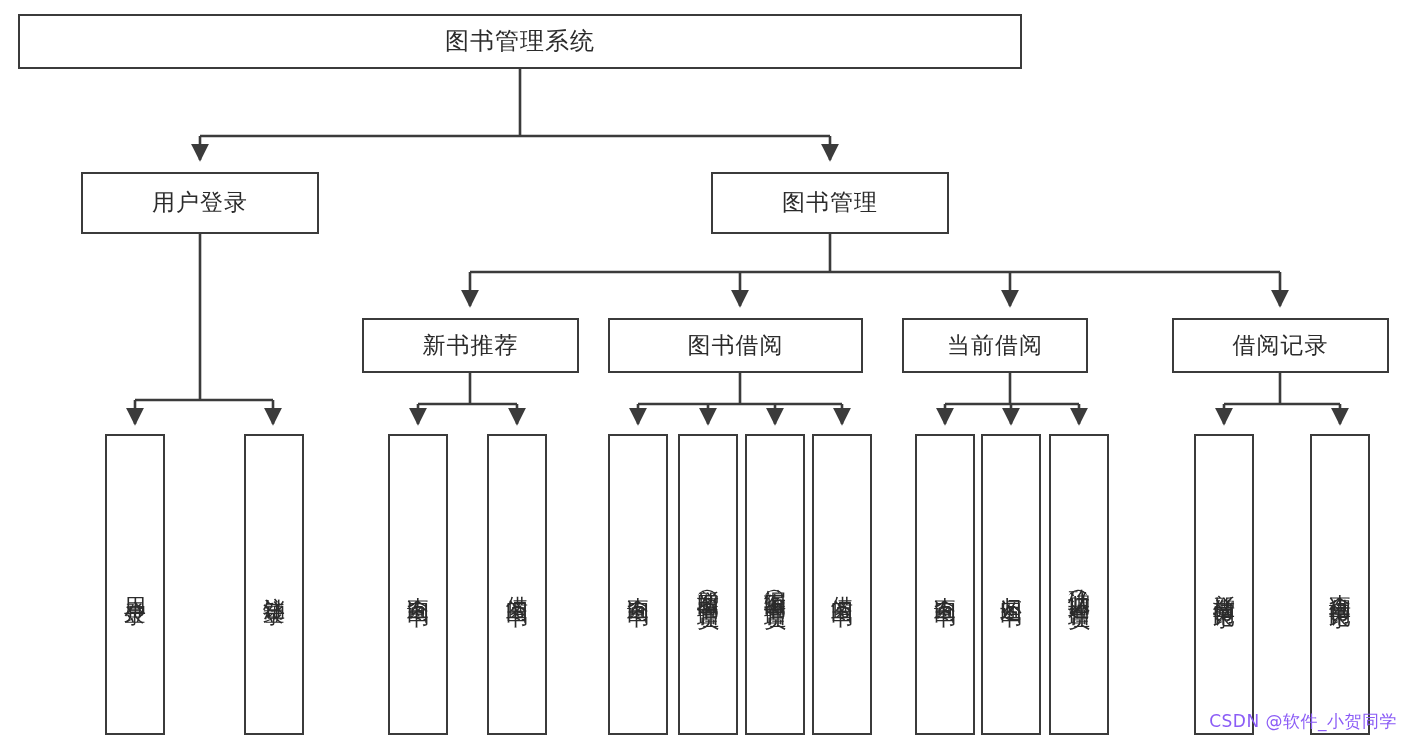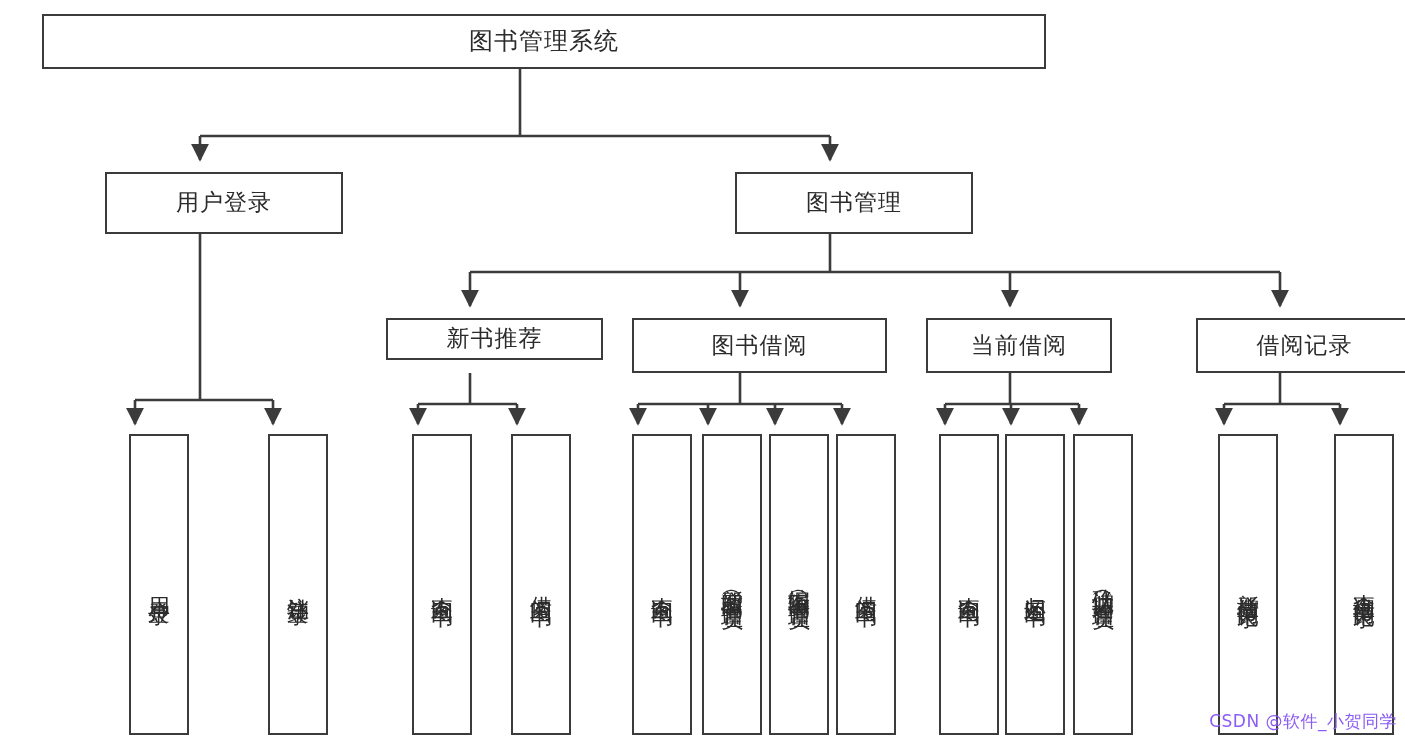--- a/index.html
+++ b/index.html
@@ -20,21 +20,20 @@
   .node {
     position: absolute;
     box-sizing: border-box;
     border: 2.5px solid #3b3b3b;
     background: #ffffff;
     display: flex;
     align-items: center;
     justify-content: center;
     color: #2b2b2b;
     z-index: 3;
-    margin-left: 24px;
   }
   .node.h {
     font-size: 23px;
     letter-spacing: 1px;
     line-height: 1.1;
   }
   .node.root {
     font-size: 24px;
   }
   .node.v {
@@ -130,21 +129,21 @@
     <span>图书管理系统</span>
   </div>
 
   <div class="node h" style="left:81px; top:172px; width:238px; height:62px;">
     <span>用户登录</span>
   </div>
   <div class="node h" style="left:711px; top:172px; width:238px; height:62px;justify-content:center;">
     <span>图书管理</span>
   </div>
 
-  <div class="node h" style="left:362px; top:318px; width:217px; height:42px;">
+  <div class="node h" style="left:362px; top:318px; width:217px; height:55px;">
     <span>新书推荐</span>
   </div>
   <div class="node h" style="left:608px; top:318px; width:255px; height:55px;">
     <span>图书借阅</span>
   </div>
   <div class="node h" style="left:902px; top:318px; width:186px; height:55px;">
     <span>当前借阅</span>
   </div>
   <div class="node h" style="left:1172px; top:318px; width:217px; height:55px;">
     <span>借阅记录</span>

